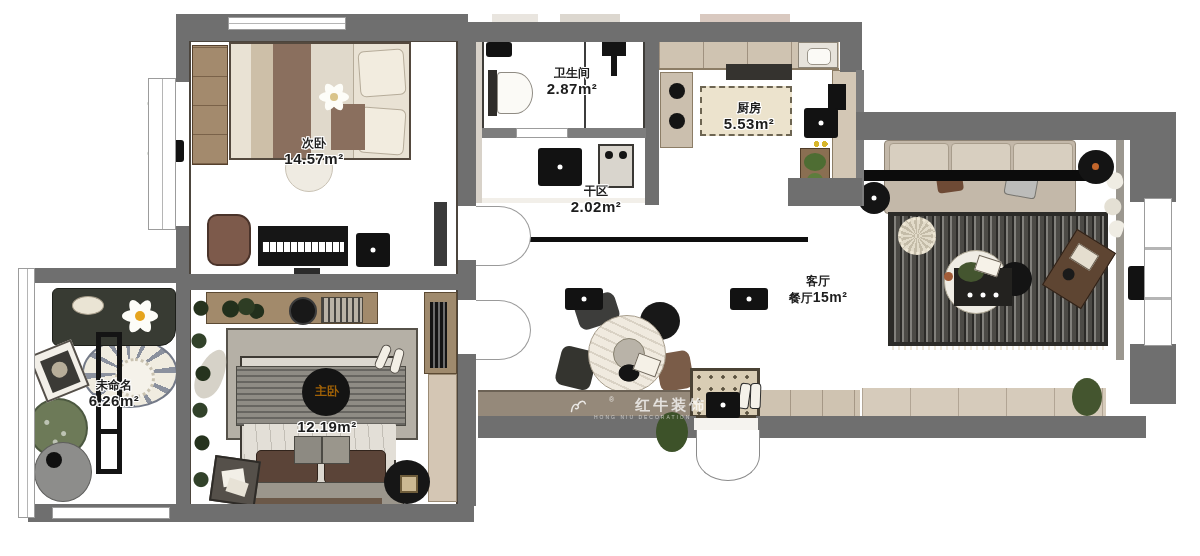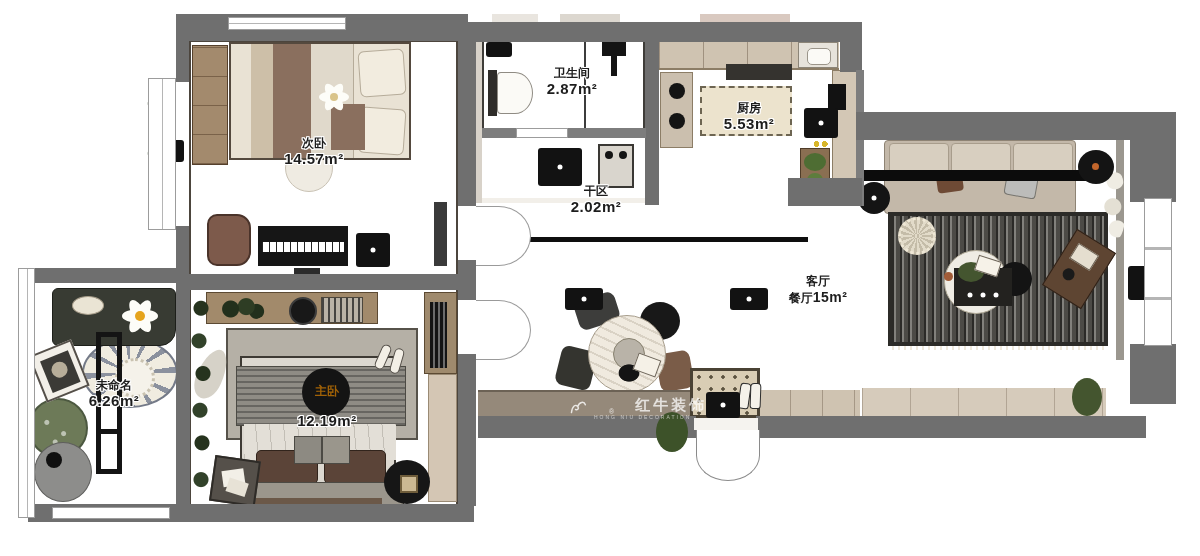--- a/index.html
+++ b/index.html
@@ -34,21 +34,21 @@
   .dot{position:absolute;width:5px;height:5px;border-radius:50%;background:#fff;left:50%;top:50%;
        transform:translate(-50%,-50%);}
   
   .rlabel{position:absolute;z-index:50;text-align:center;white-space:nowrap;
           transform:translate(-50%,0);color:#1d1d1d;font-weight:bold;
           text-shadow:-1px -1px 0 #fff,1px -1px 0 #fff,-1px 1px 0 #fff,1px 1px 0 #fff,
                       0 -1px 0 #fff,0 1px 0 #fff,-1px 0 0 #fff,1px 0 0 #fff;}
   .rname{font-size:12px;line-height:14px;}
   .rarea{font-size:15px;line-height:18px;letter-spacing:.5px;}
   
-  .wm{position:absolute;z-index:60;display:flex;align-items:flex-end;gap:21px;color:rgba(255,255,255,.75);}
+  .wm{position:absolute;z-index:60;display:flex;align-items:flex-start;gap:21px;color:rgba(255,255,255,.75);}
   .wm .brand{font-size:15px;font-weight:bold;letter-spacing:3px;}
   .wm .reg{font-size:7px;vertical-align:super;}
   .wm .sub{position:absolute;left:26px;top:18px;font-size:5px;letter-spacing:2px;color:rgba(255,255,255,.6);}
   .petal{position:absolute;left:0;top:30%;width:100%;height:40%;background:#fdfdf8;border-radius:50%;}
   .keys{background:#fff repeating-linear-gradient(90deg,#222 0 1px,transparent 1px 7px);}
   .fringe{background-image:repeating-linear-gradient(90deg,#efe9dd 0 2px,transparent 2px 6px);}
 </style>
 </head>
 <body>
 
@@ -346,21 +346,21 @@
   <div class="rlabel" style="left:818px;top:274px;">
     <div class="rname">客厅</div>
     <div class="rname"><span>餐厅</span><span class="rarea" style="font-size:14px;">15m²</span></div>
   </div>
   <div class="rlabel" style="left:114px;top:378px;">
     <div class="rname">未命名</div>
     <div class="rarea">6.26m²</div>
   </div>
   <div class="rlabel" style="left:327px;top:384px;">
     <div class="rname" style="color:#a16207;text-shadow:none;">主卧</div>
-    <div class="rarea" style="margin-top:14px;">12.19m²</div>
+    <div class="rarea" style="margin-top:20px;">12.19m²</div>
   </div>
 
   <div class="wm" style="left:568px;top:396px;">
     <span style="display:inline-block;width:20px;height:18px;">
       <svg viewBox="0 0 24 22" width="20" height="18">
           <path d="M4 19 C5 11 9 8 12 12 C13.5 14.2 11 16.5 9 15.2 M11.6 12 C13.5 5.5 19.5 5 21 9.5" stroke="rgba(255,255,255,.8)" stroke-width="1.8" fill="none" stroke-linecap="round"></path>
         </svg>
     </span>
     <span class="reg">®</span>
     <span class="brand">红牛装饰</span>

